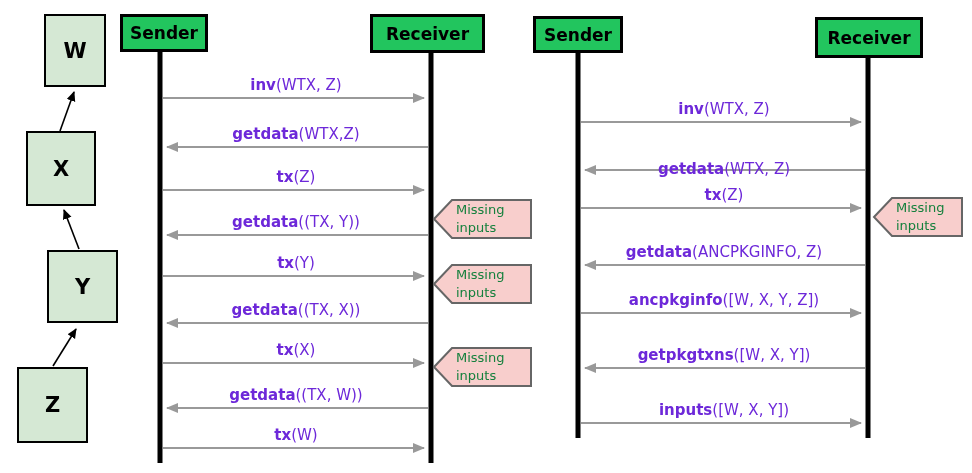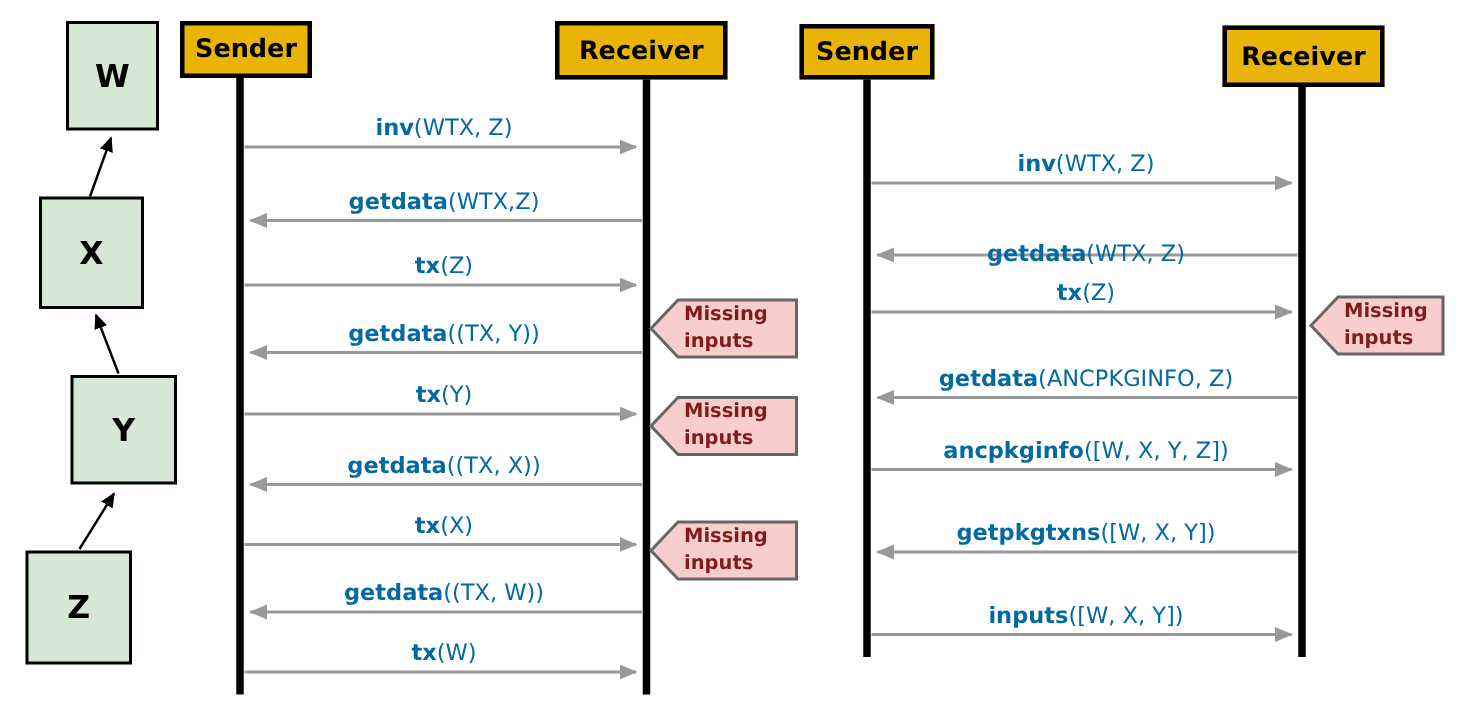--- a/index.html
+++ b/index.html
@@ -16,50 +16,49 @@
     position: absolute;
     display: flex;
     align-items: center;
     justify-content: center;
     font-weight: bold;
     font-size: 21px;
     color: #000;
   }
   .actor {
     position: absolute;
-    background: #eab308;
+    background: #22c55e;
     border: 3px solid #000000;
     box-sizing: border-box;
     display: flex;
     align-items: center;
     justify-content: center;
     font-weight: bold;
     font-size: 17px;
     color: #000;
     z-index: 3;
   }
   .msg {
     position: absolute;
     text-align: center;
     font-size: 15px;
-    color: #0369a1;
+    color: #6d28d9;
     white-space: nowrap;
     z-index: 2;
   }
   .msg b { font-weight: bold; }
   .d1 { left: 168px; width: 256px; }
   .d2 { left: 586px; width: 276px; }
   .badge-text {
     position: absolute;
     width: 70px;
     font-size: 13px;
     line-height: 18px;
-    color: #7f1d1d;
+    color: #15803d;
     z-index: 2;
-    font-weight: bold;
   }
 </style>
 </head>
 <body>
 
 <div class="stage">
 
   <svg class="layer" width="972" height="473" viewBox="0 0 972 473">
     <defs>
       <marker id="ah-gray" markerUnits="userSpaceOnUse" markerWidth="14" markerHeight="12" refX="11" refY="5" orient="auto">

